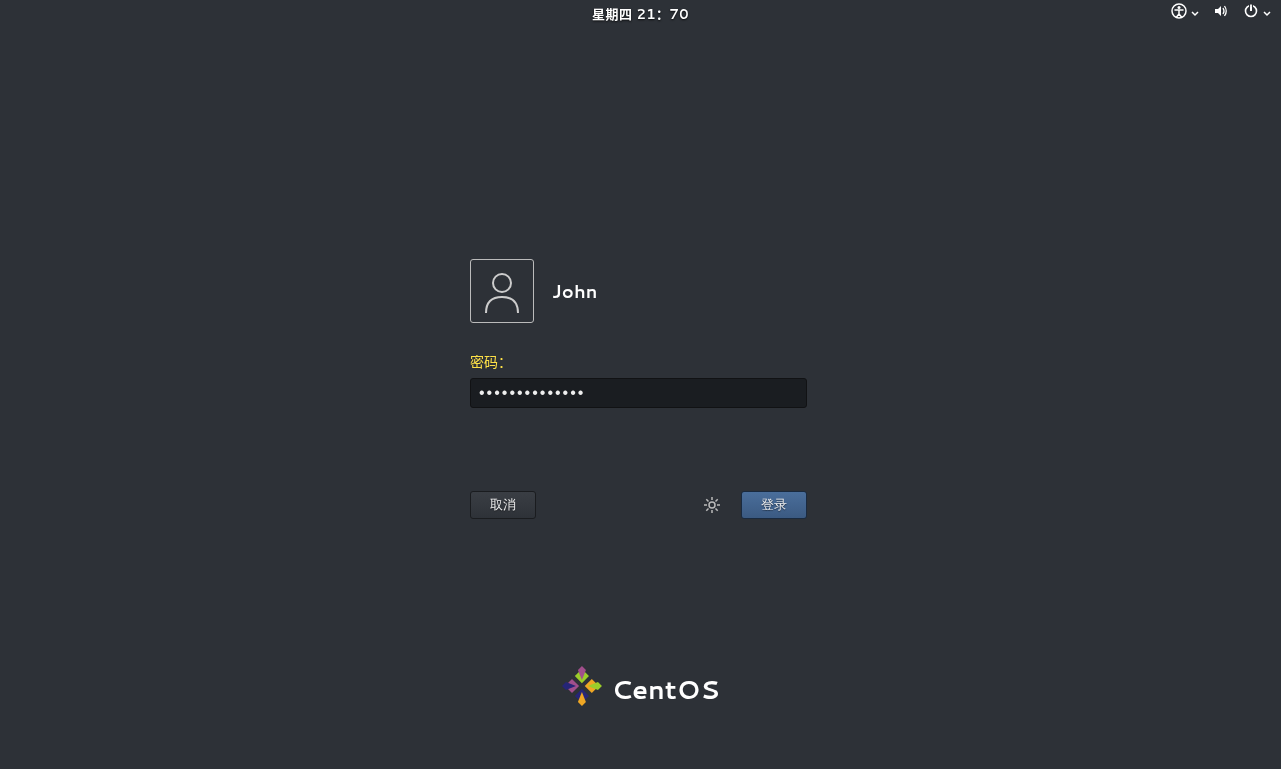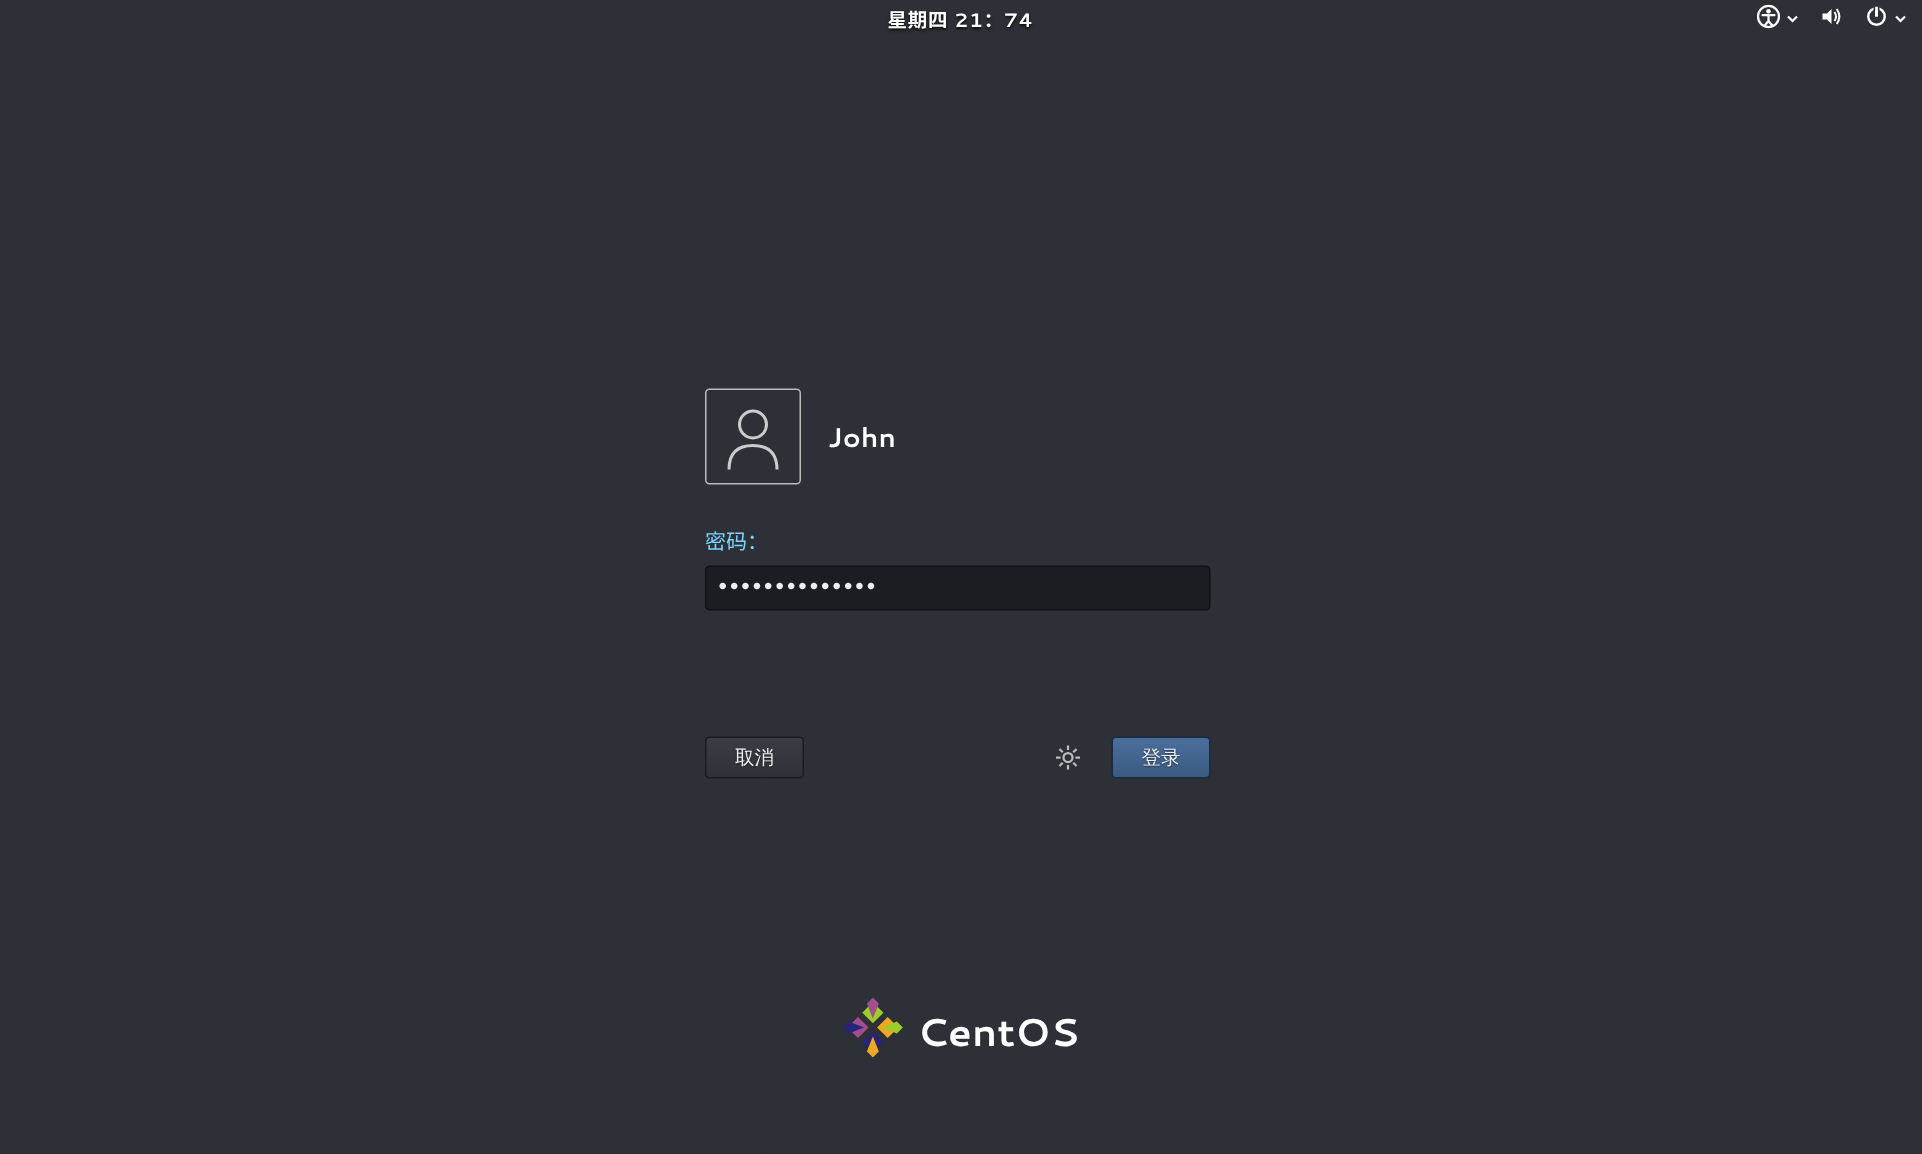--- a/index.html
+++ b/index.html
@@ -70,21 +70,21 @@
       justify-content: center;
       background: #2d3137;
     }
     .username {
       font-size: 18px;
       font-weight: bold;
       color: #ffffff;
     }
     .password-label {
       font-size: 14px;
-      color: #7dd3fc;
+      color: #fde047;
       margin-bottom: 6px;
     }
     .password-input {
       width: 337px;
       height: 30px;
       background: #1a1d21;
       border: 1px solid #111214;
       border-radius: 3px;
       padding: 0 8px;
       color: #eeeeee;
@@ -143,21 +143,21 @@
       font-size: 26px;
       font-weight: bold;
       color: #ffffff;
     }
   </style>
 </head>
 <body>
 
 <div class="top-bar">
   <div class="top-bar-left"></div>
-  <div class="top-bar-center">星期四  21：74</div>
+  <div class="top-bar-center">星期四  21：70</div>
   <div class="top-bar-right">
     <div class="top-icon-group">
       <span>
         <svg width="16" height="16" viewBox="0 0 16 16">
           <circle cx="8" cy="8" r="7" fill="none" stroke="#fff" stroke-width="1.5"></circle>
           <circle cx="8" cy="4.5" r="1.5" fill="#fff"></circle>
           <path d="M4 7 L12 7 M8 7 L8 11 M8 11 L5.5 14 M8 11 L10.5 14" stroke="#fff" stroke-width="1.5" fill="none" stroke-linecap="round"></path>
         </svg>
       </span>
       <span>

